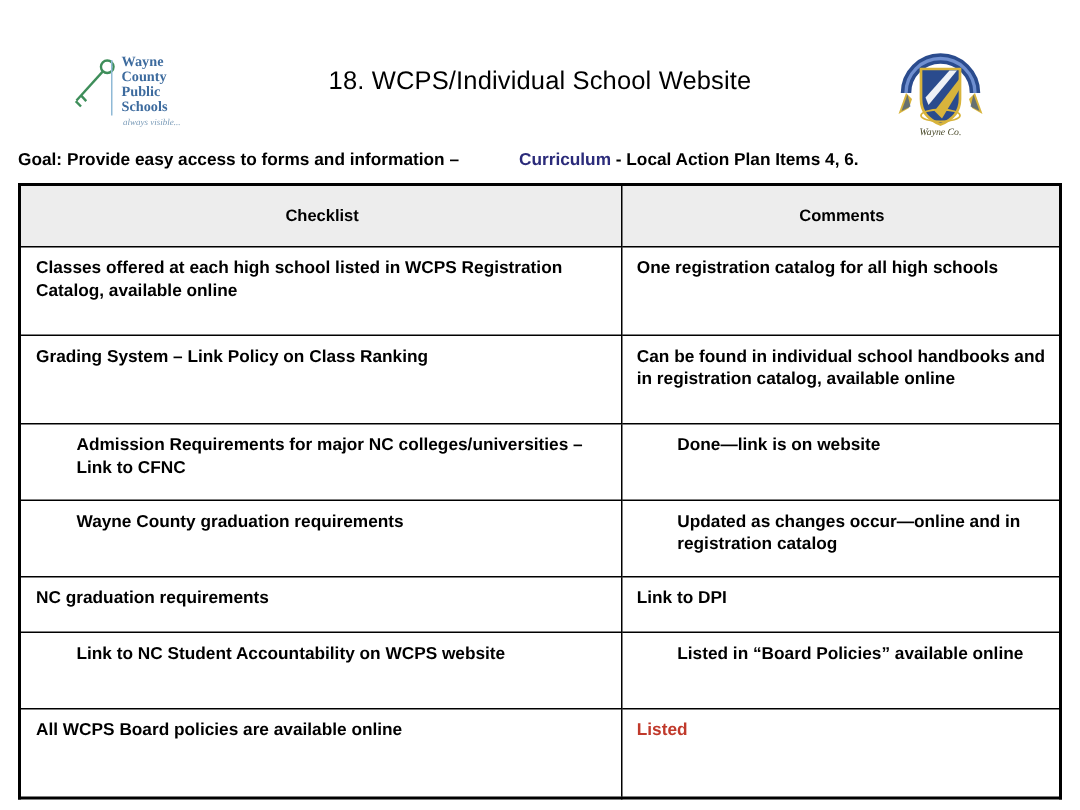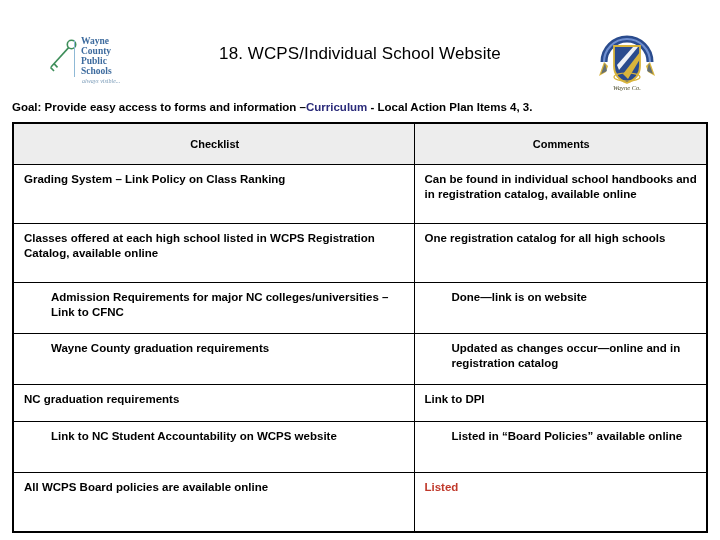--- a/index.html
+++ b/index.html
@@ -63,21 +63,21 @@
   .goal-line {
     position: absolute;
     left: 12px;
     top: 100px;
     width: 700px;
     font-size: 11.5px;
     font-weight: bold;
     line-height: 14px;
     white-space: nowrap;
   }
-  .goal-accent { color: #2b2b7a; }
+  .goal-accent { color: #2b2b7a; margin-left: 40px; }
 
   
   .checklist-table {
     position: absolute;
     left: 12px;
     top: 122px;
     width: 694px;
     border-collapse: collapse;
     table-layout: fixed;
     border: 2px solid #000000;
@@ -154,42 +154,42 @@
       <path d="M25 43 L41 25 L46 25 L27 48 Z" fill="#ffffff" opacity="0.92"></path>
       <path d="M31 52 L48 30 L48 37 L36 57 Z" fill="#d8b43c"></path>
 
       <ellipse cx="35" cy="55" rx="13" ry="4" fill="none" stroke="#d8b43c" stroke-width="1.2"></ellipse>
       <text x="35" y="68" text-anchor="middle" font-family="'Liberation Serif', serif" font-size="6.5" font-style="italic" fill="#4a4a2a">Wayne Co.</text>
     </svg>
   </div>
 </div>
 
 <div class="goal-line">
-  <span>Goal: Provide easy access to forms and information –</span><span class="goal-accent">Curriculum</span> <span>- Local Action Plan Items 4, 3.</span>
+  <span>Goal: Provide easy access to forms and information –</span><span class="goal-accent">Curriculum</span> <span>- Local Action Plan Items 4, 6.</span>
 </div>
 
 <table class="checklist-table">
   <colgroup>
       <col class="c1">
       <col class="c2">
     </colgroup>
   <thead>
     <tr>
       <th>Checklist</th>
       <th>Comments</th>
     </tr>
   </thead>
   <tbody>
     <tr class="row-tall">
+      <td>Classes offered at each high school listed in WCPS Registration Catalog, available online</td>
+      <td>One registration catalog for all high schools</td>
+    </tr>
+    <tr class="row-tall">
       <td>Grading System – Link Policy on Class Ranking</td>
       <td>Can be found in individual school handbooks and in registration catalog, available online</td>
-    </tr>
-    <tr class="row-tall">
-      <td>Classes offered at each high school listed in WCPS Registration Catalog, available online</td>
-      <td>One registration catalog for all high schools</td>
     </tr>
     <tr class="row-mid">
       <td>Admission Requirements for major NC colleges/universities – Link to CFNC</td>
       <td>Done—link is on website</td>
     </tr>
     <tr class="row-mid">
       <td>Wayne County graduation requirements</td>
       <td>Updated as changes occur—online and in registration catalog</td>
     </tr>
     <tr class="row-short">

